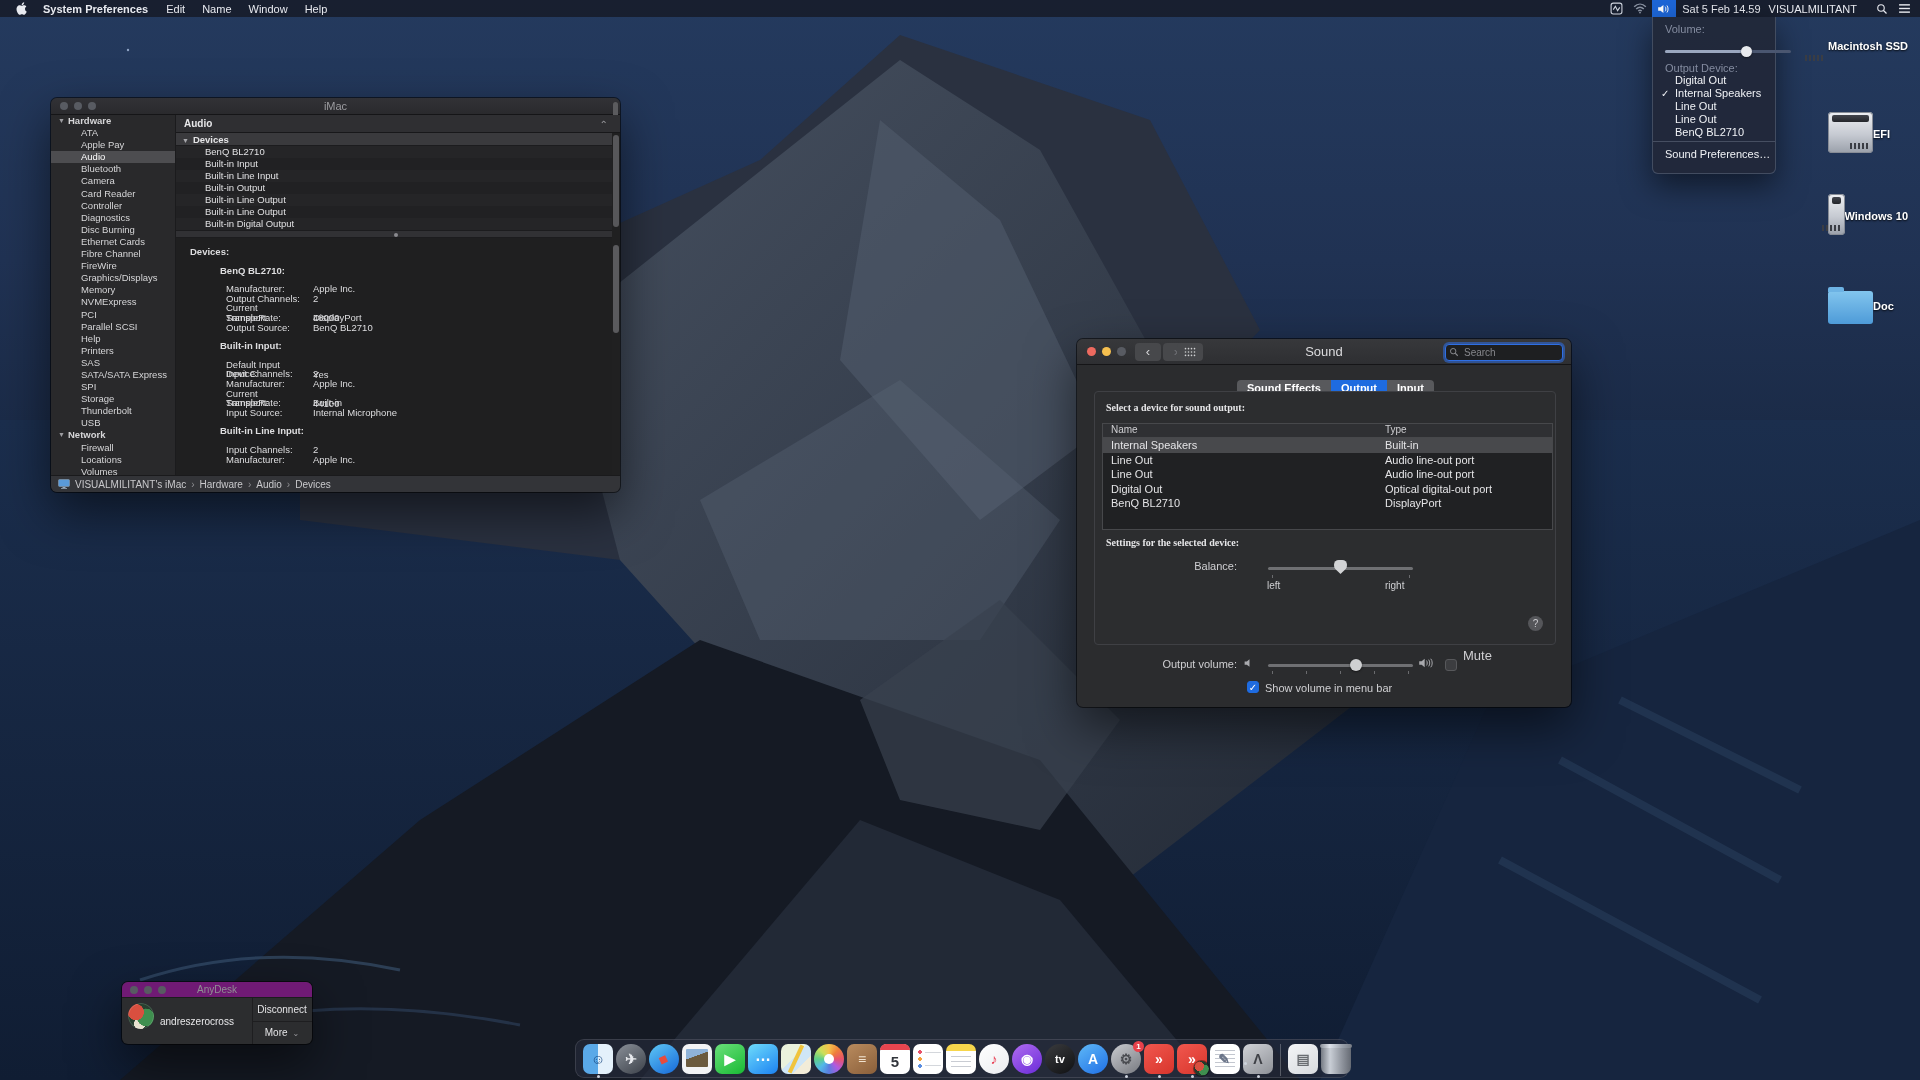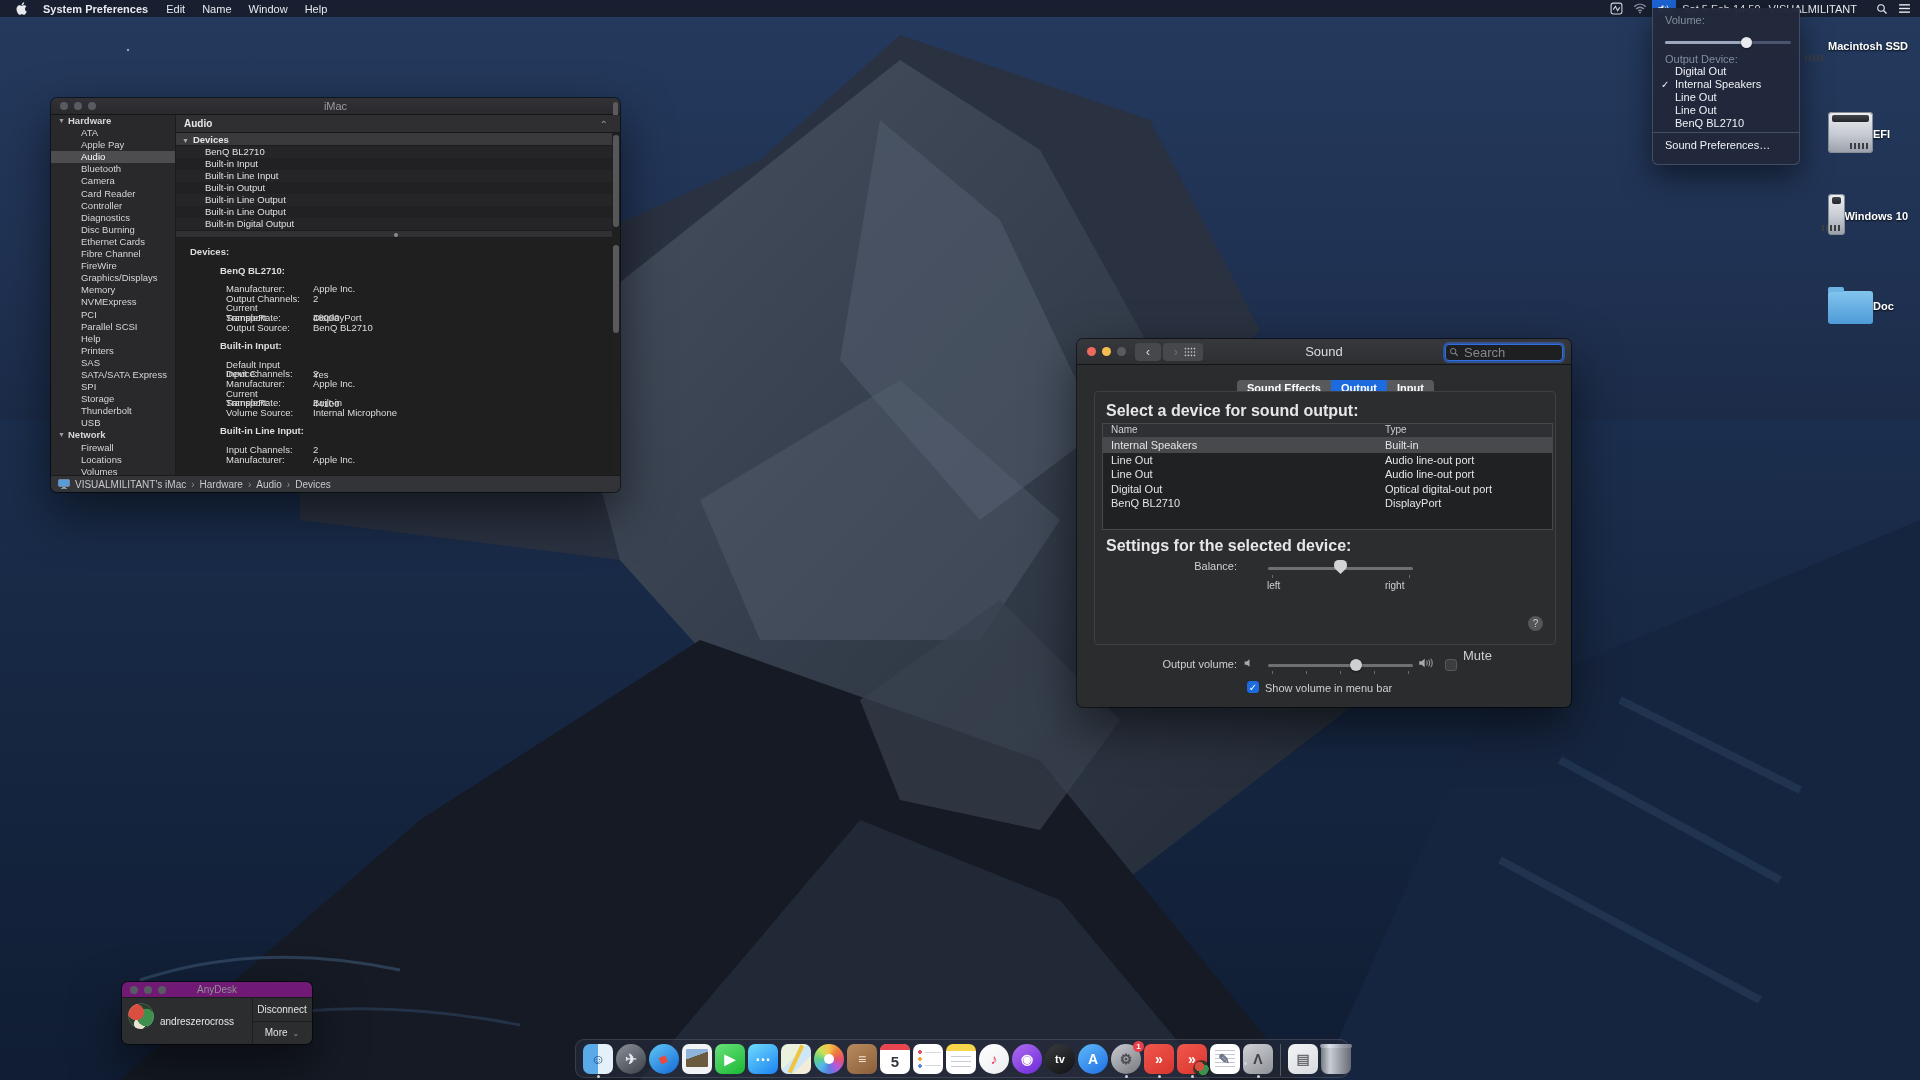--- a/index.html
+++ b/index.html
@@ -12,21 +12,21 @@
   #menubar .apple { margin-left:16px; display:flex; }
   #menubar .appname { font-weight:bold; margin-left:16px; }
   #mb-menus { display:flex; margin-left:18px; gap:17px; }
   .mb-right { position:absolute; right:0; top:0; height:17px; display:flex; align-items:center; }
   .mb-status { display:flex; align-items:center; height:17px; padding:0 5px; }
   .mb-vol-active { background:#1d66d8; }
   .mb-clock { margin:0 8px 0 6px; }
   .mb-user { margin-right:14px; }
 
   
-  #volume-menu { position:absolute; left:1652px; top:8px; width:148px; height:157px; background:rgba(33,40,58,.97); border:1px solid rgba(110,120,145,.45); border-top:none; border-radius:0 0 6px 6px; box-shadow:0 12px 30px rgba(0,0,0,.5); z-index:50; color:#f0f2f6; font-size:11px; }
+  #volume-menu { position:absolute; left:1652px; top:17px; width:124px; height:157px; background:rgba(33,40,58,.97); border:1px solid rgba(110,120,145,.45); border-top:none; border-radius:0 0 6px 6px; box-shadow:0 12px 30px rgba(0,0,0,.5); z-index:50; color:#f0f2f6; font-size:11px; }
   .vm-gray { color:#848ca0; position:absolute; left:12px; }
   .vm-slider { position:absolute; left:12px; top:33px; width:126px; height:3px; border-radius:2px; background:#4a5670; }
   .vm-fill { position:absolute; left:0; top:0; height:3px; border-radius:2px; background:#9aa7bf; }
   .vm-knob { position:absolute; top:-4px; width:11px; height:11px; border-radius:50%; background:#e8eaee; box-shadow:0 1px 2px rgba(0,0,0,.5); }
   .vm-item { position:absolute; left:0; width:100%; height:13px; line-height:13px; }
   .vm-item .lbl { position:absolute; left:22px; }
   .vm-item .chk { position:absolute; left:8px; font-size:10px; }
   .vm-sep { position:absolute; left:0; top:124px; width:100%; height:1px; background:rgba(140,150,170,.35); }
 
   
@@ -84,28 +84,28 @@
   .bc-sep { margin:0 5px; color:#8e8e92; }
 
   
   #sound { left:1077px; top:339px; width:494px; height:368px; background:#2b2c2e; }
   #sound .titlebar { height:26px; background:linear-gradient(#37383b,#2e2f32); border-bottom:1px solid #151517; }
   #sound .lights { left:10px; }
   #sound .title { position:absolute; left:0; width:100%; text-align:center; font-size:13px; color:#dcdcde; }
   .tb-btn { position:absolute; top:4px; width:26px; height:18px; border-radius:4px; background:#47484b; color:#d8d8da; text-align:center; line-height:17px; font-size:13px; }
   .tb-btn.dim { color:#707176; }
   #snd-grid-btn { left:100px; display:flex; align-items:center; justify-content:center; }
-  #snd-search { position:absolute; right:8px; top:5px; width:118px; height:17px; background:#1e1f21; border:1px solid #2f6fe4; box-shadow:0 0 0 2px rgba(47,111,228,.55); border-radius:4px; color:#bdbdc2; font-size:13px; padding:0 8px 0 18px; outline:none; font-family:"Liberation Sans",sans-serif; }
+  #snd-search { position:absolute; right:8px; top:5px; width:118px; height:17px; background:#1e1f21; border:1px solid #2f6fe4; box-shadow:0 0 0 2px rgba(47,111,228,.55); border-radius:4px; color:#bdbdc2; font-size:10px; padding:0 8px 0 18px; outline:none; font-family:"Liberation Sans",sans-serif; }
   #snd-search::placeholder { color:#86878c; }
   .search-mag { position:absolute; right:112px; top:8px; pointer-events:none; }
   #snd-tabs { position:absolute; left:160px; top:41px; height:16px; display:flex; border-radius:4px; overflow:hidden; font-size:11px; font-weight:bold; color:#fff; }
   .snd-tab { background:#58595c; padding:0 10px; line-height:16px; }
   .snd-tab.active { background:#1e6be0; }
   #snd-groupbox { position:absolute; left:17px; top:52px; width:462px; height:254px; border:1px solid #3f4044; border-radius:4px; background:#2c2d2f; }
-  .snd-h { position:absolute; font-size:16px; font-weight:bold; color:#e6e6e8; }
+  .snd-h { position:absolute; font-size:10px; font-weight:bold; color:#e6e6e8;font-family:Liberation Serif, serif; }
   #snd-table { position:absolute; left:25px; top:84px; width:451px; height:107px; border:1px solid #47484b; background:#202123; }
   #snd-thead { display:flex; height:14px; background:#2f3033; border-bottom:1px solid #47484b; font-size:10px; color:#cfcfd2; }
   #snd-thead .c0 { padding-left:8px; width:282px; } #snd-thead .c1 { padding-left:0; }
   .snd-row { display:flex; height:14.6px; line-height:14.6px; font-size:11px; color:#e4e4e6; }
   .snd-row .c0 { padding-left:8px; width:282px; } 
   .snd-row.sel { background:#48494c; }
   .slider-track { position:absolute; height:3px; border-radius:2px; background:#6f7073; }
   .tick { position:absolute; width:1px; height:3px; background:#6a6b6e; }
   .bal-knob { position:absolute; width:13px; height:14px; background:#d2d3d5; border-radius:6px 6px 50% 50%/6px 6px 85% 85%; clip-path:polygon(0 0,100% 0,100% 55%,50% 100%,0 55%); box-shadow:0 1px 2px rgba(0,0,0,.4); }
   .round-knob { position:absolute; width:12px; height:12px; border-radius:50%; background:#cfd0d2; box-shadow:0 1px 2px rgba(0,0,0,.5); }
@@ -428,21 +428,21 @@
               <div class="di-prop"><span class="pl">Transport:</span><span class="pv">DisplayPort</span></div>
               <div class="di-prop"><span class="pl">Output Source:</span><span class="pv">BenQ BL2710</span></div>
             </div>
             <div class="di-section">
               <div class="stitle">Built-in Input:</div>
               <div class="di-prop"><span class="pl">Default Input Device:</span><span class="pv">Yes</span></div>
               <div class="di-prop"><span class="pl">Input Channels:</span><span class="pv">2</span></div>
               <div class="di-prop"><span class="pl">Manufacturer:</span><span class="pv">Apple Inc.</span></div>
               <div class="di-prop"><span class="pl">Current SampleRate:</span><span class="pv">44100</span></div>
               <div class="di-prop"><span class="pl">Transport:</span><span class="pv">Built-in</span></div>
-              <div class="di-prop"><span class="pl">Volume Source:</span><span class="pv">Internal Microphone</span></div>
+              <div class="di-prop"><span class="pl">Input Source:</span><span class="pv">Internal Microphone</span></div>
             </div>
             <div class="di-section">
               <div class="stitle">Built-in Line Input:</div>
               <div class="di-prop"><span class="pl">Input Channels:</span><span class="pv">2</span></div>
               <div class="di-prop"><span class="pl">Manufacturer:</span><span class="pv">Apple Inc.</span></div>
             </div>
           </div>
       </div>
       <div id="si-det-vscroll"></div>
     </div>

